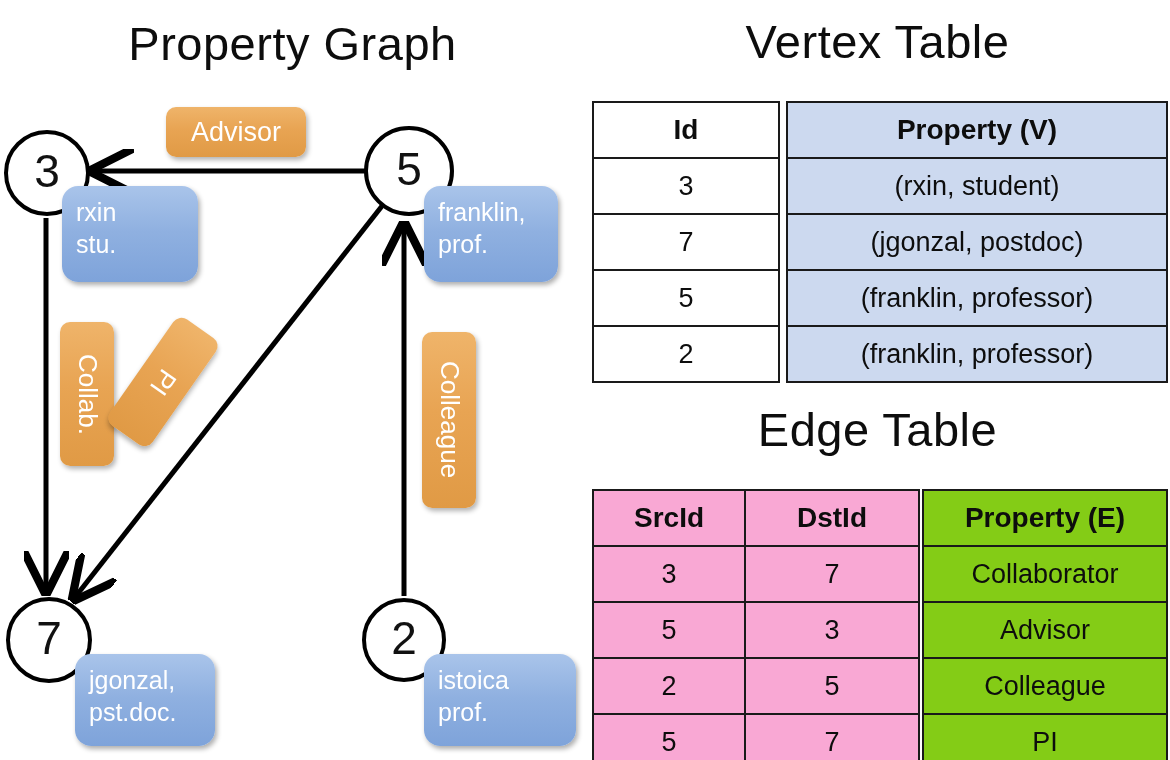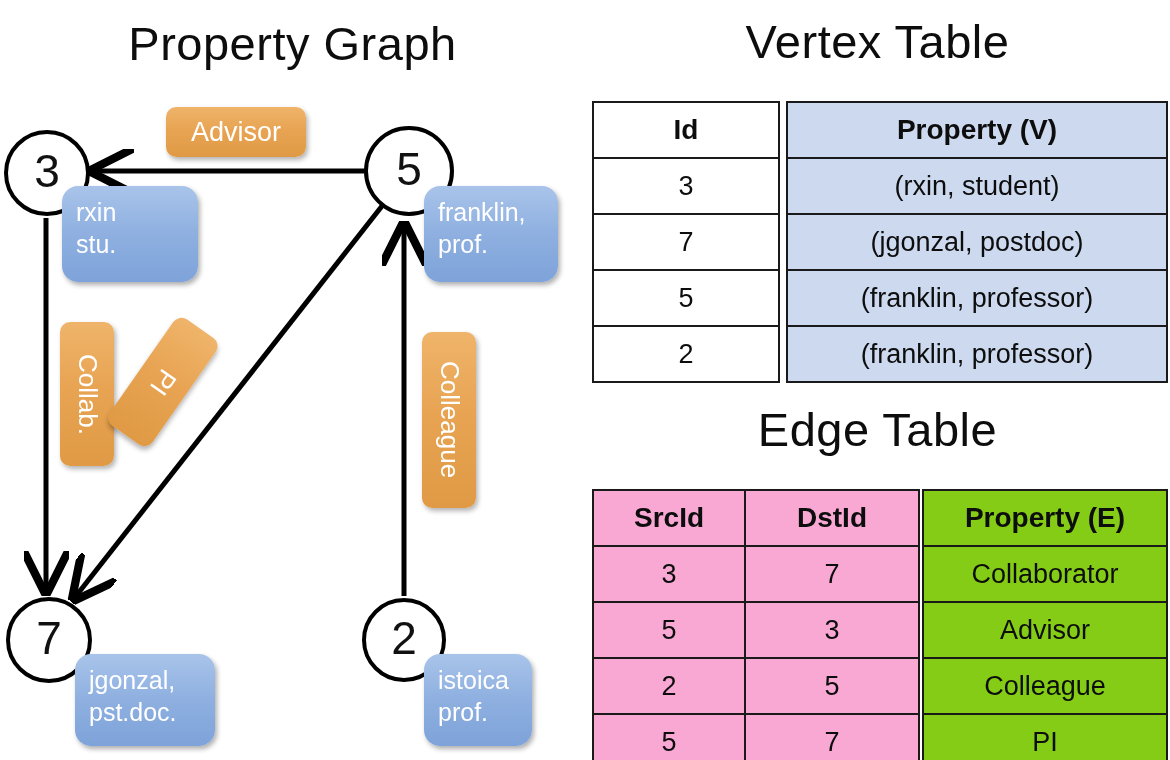--- a/index.html
+++ b/index.html
@@ -74,21 +74,21 @@
     font-weight: 300;
     font-size: 25px;
     line-height: 1.28;
     padding: 10px 0 0 14px;
     box-sizing: border-box;
     z-index: 4;
   }
   #prop-rxin     { left: 62px;  top: 186px; width: 136px; height: 96px; }
   #prop-franklin { left: 424px; top: 186px; width: 134px; height: 96px; }
   #prop-jgonzal  { left: 75px;  top: 654px; width: 140px; height: 92px; }
-  #prop-istoica  { left: 424px; top: 654px; width: 108px; height: 92px; }
+  #prop-istoica  { left: 424px; top: 654px; width: 152px; height: 92px; }
 
   
   .edge-label {
     position: absolute;
     border-radius: 10px;
     background: linear-gradient(180deg, #efb46a 0%, #e8a453 45%, #e09a45 100%);
     box-shadow: 2px 3px 5px rgba(0,0,0,0.30);
     color: #ffffff;
     font-family: "Liberation Sans", sans-serif;
     font-weight: 300;

